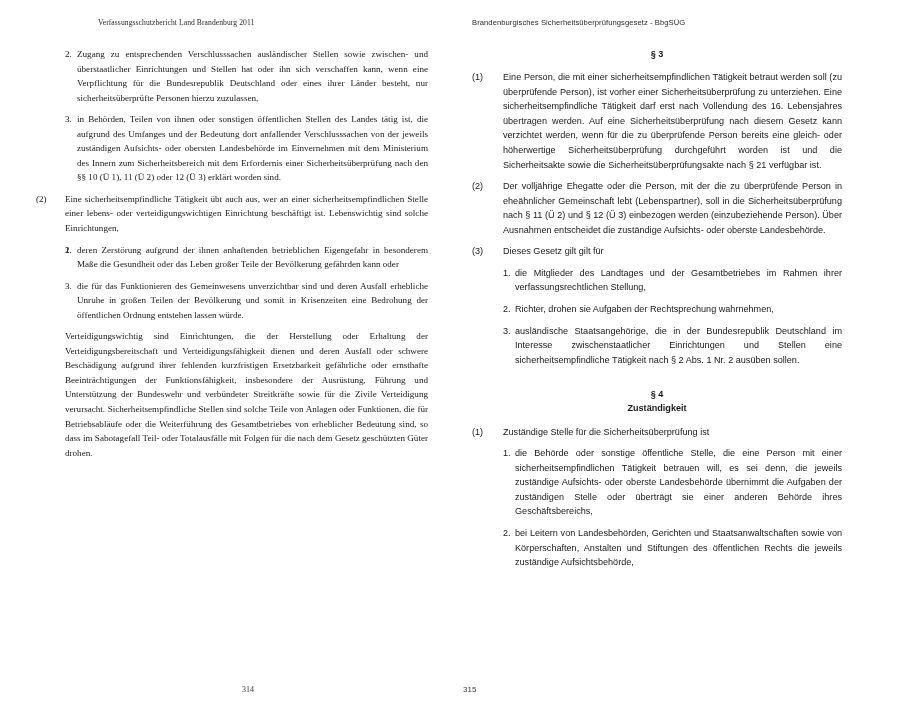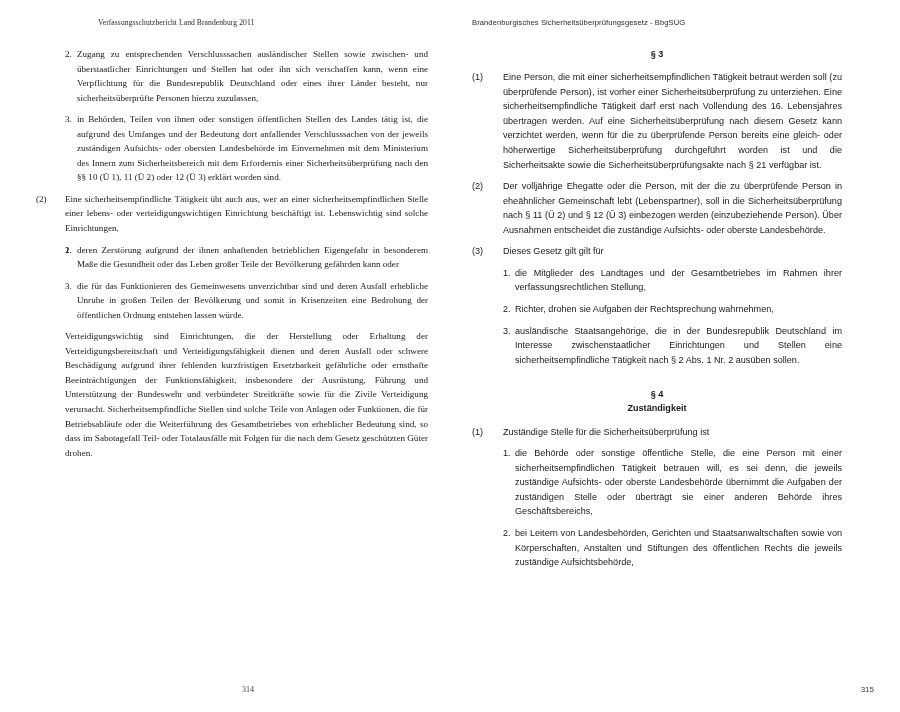--- a/index.html
+++ b/index.html
@@ -112,21 +112,21 @@
   .head-block { margin: 0 0 9px 0; }
   .head-block.spaced-top { margin-top: 20px; }
 
   .folio {
     position: absolute;
     bottom: 18px;
     font-size: 8px;
     color: #3a3a3a;
   }
   .page-left  .folio { left: 8px; right: 0; text-align: center; padding-left: 38px;}
-  .page-right .folio { left: 13px; right: 0; text-align: right; padding-right: 26px;}
+  .page-right .folio { left: 13px; right: 0; text-align: left; padding-right: 26px;}
 </style>
 </head>
 <body>
 
 <div class="spread">
 
   <div class="page page-left">
     <div class="running-head">Verfassungsschutzbericht Land Brandenburg 2011</div>
 
     <div class="body-col" id="left-col">

